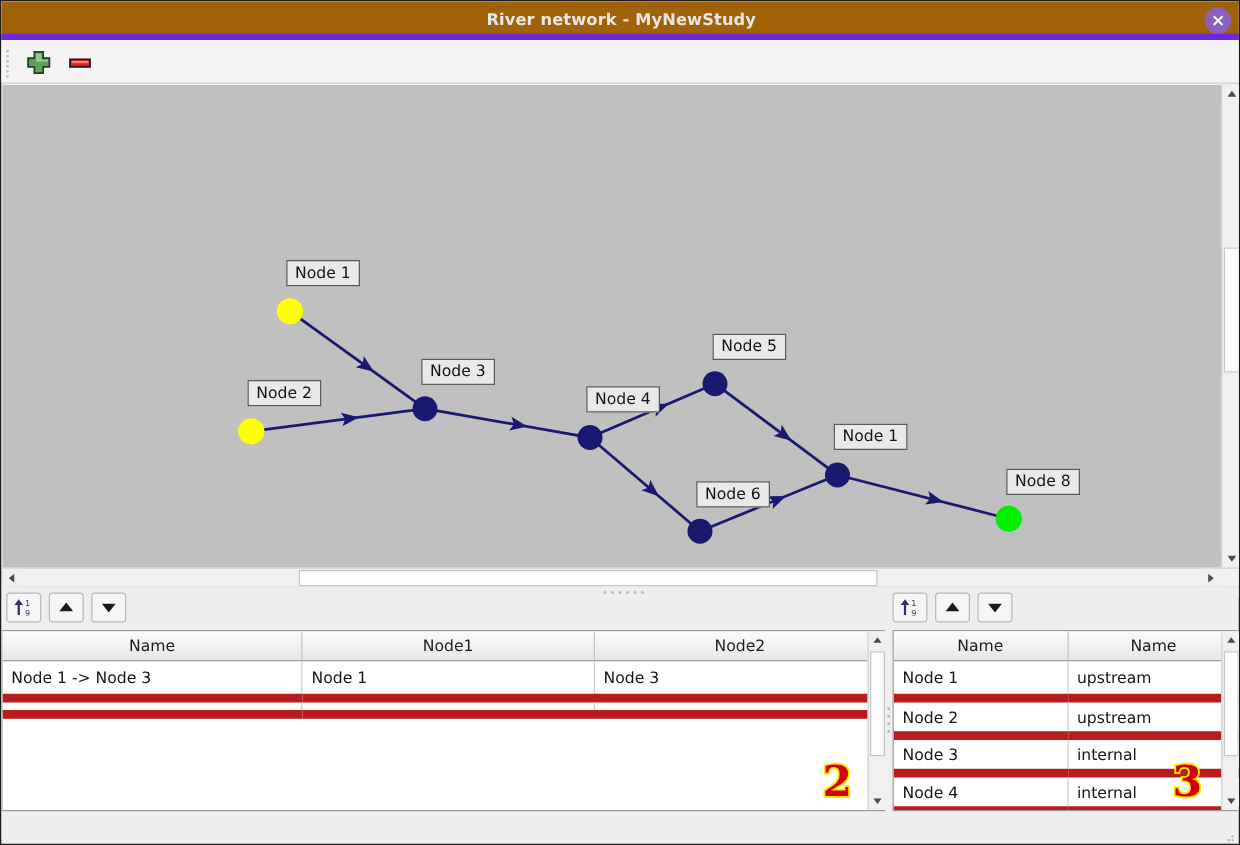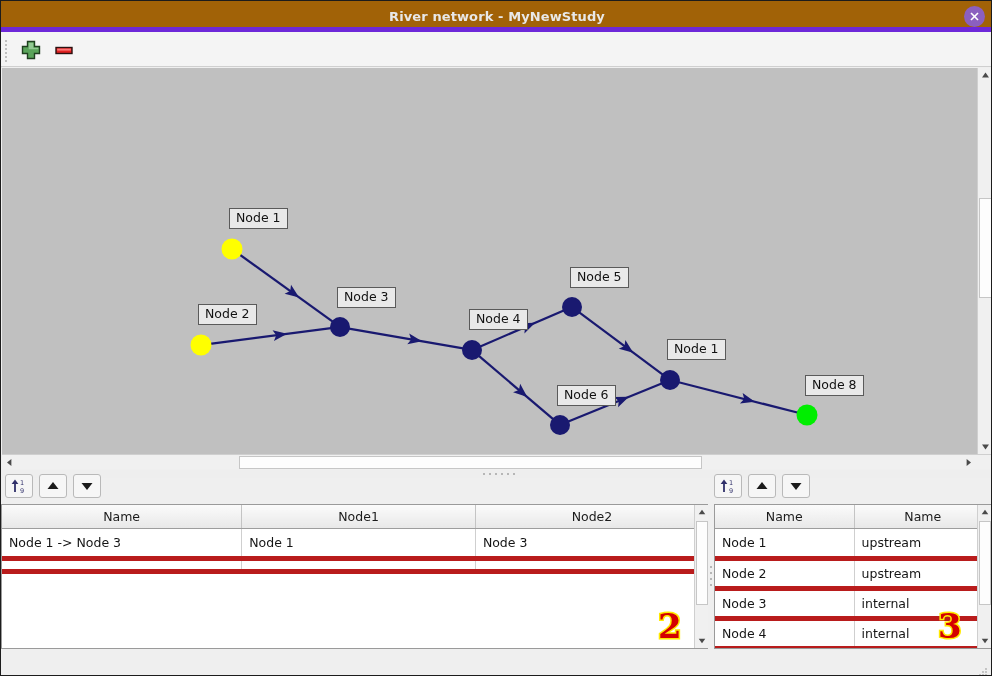--- a/index.html
+++ b/index.html
@@ -208,21 +208,21 @@
     border-bottom: 1px solid #9d9d9d;
     font-weight: normal;
     font-size: 12.5px;
     color: #1b1b1b;
     text-align: center;
   }
   table.grid td {
     height: 30px;
     background: #ffffff;
     border-right: 1px solid #cfcfcf;
-    border-bottom: 5px solid #b91c1c;
+    border-bottom: 7px solid #b91c1c;
     padding: 0 7px;
     text-align: left;
     white-space: nowrap;
     overflow: hidden;
   }
   table.grid tr.empty td { height: 13px; }
 </style>
 </head>
 <body>
 

